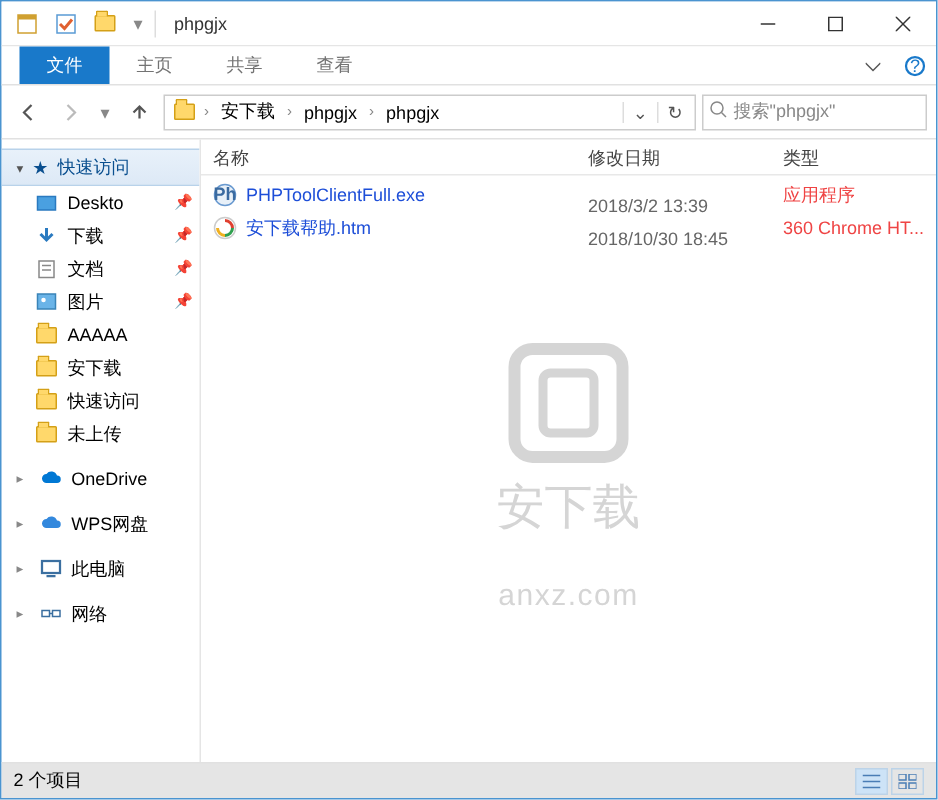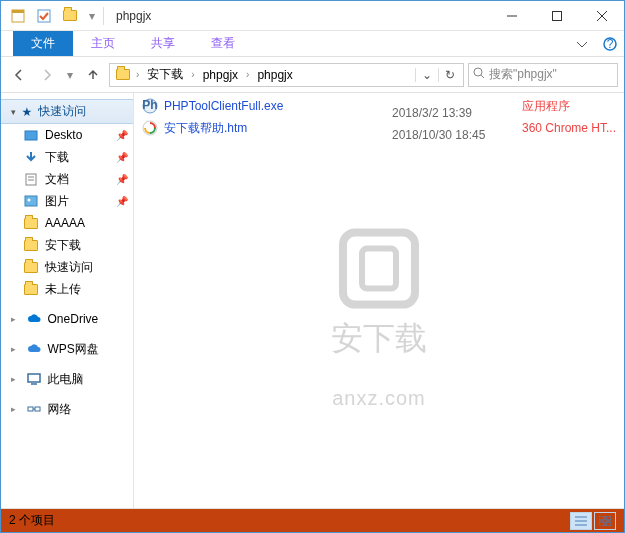--- a/index.html
+++ b/index.html
@@ -9,21 +9,21 @@
 .titlebar { height: 30px; background: #fff; display: flex; align-items: center; padding: 0 0 0 6px; border-bottom: 1px solid #e5e5e5; }
 .titlebar .qat { display: flex; align-items: center; gap: 4px; }
 .titlebar .qat-item { width: 22px; height: 22px; display: flex; align-items: center; justify-content: center; border: 1px solid transparent; }
 .titlebar .sep { width: 1px; height: 18px; background: #ddd; margin: 0 4px; }
 .titlebar .title-text { margin-left: 8px; color: #333; }
 .titlebar .win-controls { margin-left: auto; display: flex; }
 .titlebar .win-btn { width: 45px; height: 28px; display: flex; align-items: center; justify-content: center; color: #333; }
 
 
 .ribbon { height: 26px; display: flex; align-items: stretch; background: #fff; border-bottom: 1px solid #e1e1e1; position: relative; padding-left: 12px; }
-.ribbon .tab { padding: 0 18px; display: flex; align-items: center; color: #8b5cf6; cursor: default; }
+.ribbon .tab { padding: 0 18px; display: flex; align-items: center; color: #737373; cursor: default; }
 .ribbon .tab.file { background: #1979ca; color: #fff; }
 .ribbon .expand { margin-left: auto; width: 28px; display: flex; align-items: center; justify-content: center; color: #555; }
 .ribbon .help { width: 28px; display: flex; align-items: center; justify-content: center; color: #1979ca; }
 
 
 .navbar { height: 36px; display: flex; align-items: center; padding: 4px 6px; gap: 4px; border-bottom: 1px solid #e1e1e1; }
 .nav-btn { width: 24px; height: 24px; display: flex; align-items: center; justify-content: center; color: #555; }
 .nav-btn.disabled { color: #bbb; }
 .breadcrumb { flex: 1; height: 24px; border: 1px solid #ccc; display: flex; align-items: center; padding: 0 2px; background: #fff; }
 .breadcrumb .bc-icon { width: 18px; height: 18px; display: flex; align-items: center; justify-content: center; margin: 0 2px; }
@@ -61,21 +61,21 @@
 .row .cell.type { flex: 1; color: #ef4444; }
 
 
 .watermark { position: absolute; left: 50%; top: 50%; transform: translate(-50%,-40%); text-align: center; color: #d5d5d5; pointer-events: none; }
 .watermark .wm-icon { width: 80px; height: 80px; border: 8px solid #d5d5d5; border-radius: 16px; margin: 0 auto 8px; display: flex; align-items: center; justify-content: center; }
 .watermark .wm-icon .lock { width: 40px; height: 46px; border: 6px solid #d5d5d5; border-radius: 8px; position: relative; }
 .watermark .wm-text1 { font-size: 32px; font-weight: 500; }
 .watermark .wm-text2 { font-size: 20px; letter-spacing: 1px; margin-top: 26px; }
 
 
-.statusbar { position: absolute; bottom: 0; left: 0; right: 0; height: 24px; border-top: 1px solid #e1e1e1; display: flex; align-items: center; padding: 0 8px; background: #c2410c; }
+.statusbar { position: absolute; bottom: 0; left: 0; right: 0; height: 24px; border-top: 1px solid #e1e1e1; display: flex; align-items: center; padding: 0 8px; background: #e5e5e5; }
 .statusbar .views { margin-left: auto; display: flex; gap: 2px; }
 .statusbar .view-btn { width: 22px; height: 18px; border: 1px solid #bcd3e8; display: flex; align-items: center; justify-content: center; }
 .statusbar .view-btn.active { background: #cde3f7; }
 
 
 .icon { display: inline-flex; width: 16px; height: 16px; align-items: center; justify-content: center; }
 .folder-ico { width: 14px; height: 11px; background: #ffd86b; border: 1px solid #d4a017; border-radius: 1px; position: relative; }
 .folder-ico::before { content: ""; position: absolute; top: -4px; left: 0; width: 6px; height: 3px; background: #ffd86b; border: 1px solid #d4a017; border-bottom: none; border-radius: 1px 1px 0 0; }
 </style>
 </head>
@@ -292,20 +292,25 @@
               <rect x="9" y="6" width="5" height="4" fill="none" stroke="#3b6fa0"></rect>
               <line x1="7" y1="8" x2="9" y2="8" stroke="#3b6fa0"></line>
             </svg>
           </span>
           <span>网络</span>
         </div>
       </div>
   </div>
 
   <div class="mainlist">
+    <div class="cols">
+      <div class="col col-name">名称</div>
+      <div class="col col-date">修改日期</div>
+      <div class="col col-type">类型</div>
+    </div>
     <div class="rows" id="file-rows">
         <div class="row">
           <div class="cell name">
             <span class="icon">
               <svg width="16" height="16">
                 <circle cx="8" cy="8" r="7" fill="#e8f0f8" stroke="#6a9ad0"></circle>
                 <text x="8" y="11" text-anchor="middle" font-size="7" fill="#3a6aa0" font-weight="bold">Ph</text>
               </svg>
             </span>
             <span>PHPToolClientFull.exe</span>

